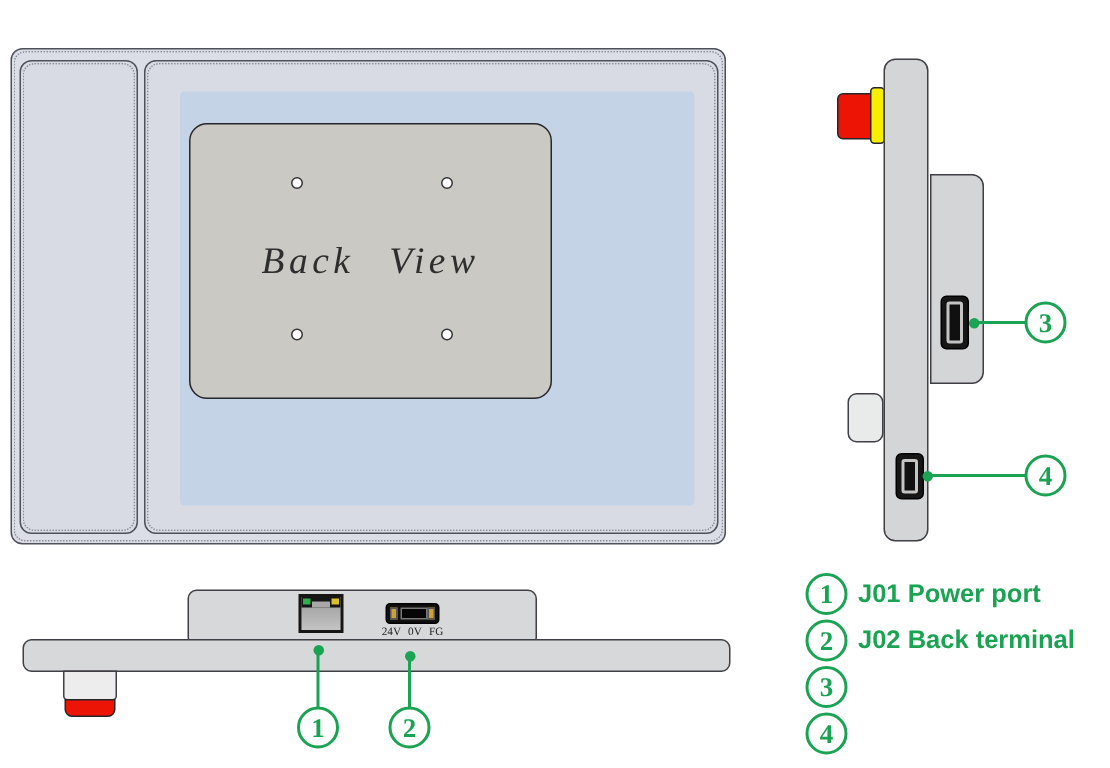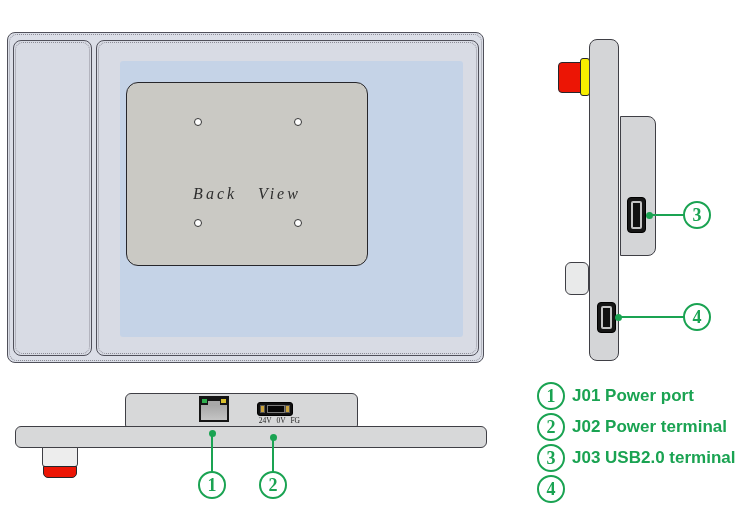--- a/index.html
+++ b/index.html
@@ -16,22 +16,22 @@
   .bv-leftcol{left:13px;top:40px;width:79px;height:316px;background:#d8dbe4;
               border:1px solid #50505a;border-radius:8px;}
   .bv-main{left:96px;top:40px;width:383px;height:316px;background:#d8dbe4;
            border:1px solid #50505a;border-radius:8px;}
   .bv-blue{left:120px;top:61px;width:343px;height:276px;background:#c5d3e7;border-radius:3px;}
   .bv-plate{left:126px;top:82px;width:242px;height:184px;background:#cac9c4;
             border:1px solid #26262b;border-radius:12px;}
   .hole{position:absolute;width:8px;height:8px;border-radius:50%;background:#ffffff;
         border:1px solid #333;box-sizing:border-box;}
   .bv-label{position:absolute;left:0;top:78px;width:100%;text-align:center;
-            font-family:"Liberation Serif",serif;font-style:italic;font-size:16px;
-            color:#2e2e2e;letter-spacing:3px;word-spacing:14px;margin-top:24px;}
+            font-family:"Liberation Serif",serif;font-style:italic;font-size:25px;
+            color:#2e2e2e;letter-spacing:3px;word-spacing:14px;}
 
   
   .btm-body{left:125px;top:393px;width:233px;height:35px;background:#d7d8d9;
             border:1px solid #3f3f45;border-radius:6px 6px 3px 3px;}
   .btm-strip{left:15px;top:426px;width:472px;height:22px;background:#d7d8d9;
              border:1px solid #3f3f45;border-radius:6px;}
   .btm-btn-collar{left:42px;top:447px;width:36px;height:20px;background:#ededed;
                   border:1px solid #3f3f45;border-radius:0 0 3px 3px;}
   .btm-btn-red{left:43px;top:466px;width:34px;height:12px;background:#ec1505;
                border:1px solid #26262b;border-radius:0 0 5px 5px;}
@@ -42,21 +42,21 @@
   .eth-notch{position:absolute;left:7px;top:3px;width:12px;height:4px;background:#a8a8a8;}
   .eth-led-g{position:absolute;left:1px;top:1px;width:5px;height:4px;background:#2fae4e;}
   .eth-led-y{position:absolute;right:1px;top:1px;width:5px;height:4px;background:#d9c02f;}
 
   .pwr{left:257px;top:402px;width:36px;height:14px;background:#101010;
        border:1px solid #000;border-radius:3px;}
   .pwr-pin{position:absolute;top:2px;width:5px;height:8px;background:#c9a23a;
            border:1px solid #555;box-sizing:border-box;}
   .pwr-slot{position:absolute;left:9px;top:2px;width:18px;height:8px;background:#060606;
             border:1px solid #7a7a7a;box-sizing:border-box;}
-  .pwr-label{left:250px;top:416px;width:50px;text-align:right;
+  .pwr-label{left:250px;top:416px;width:50px;text-align:center;
              font-family:"Liberation Serif",serif;font-size:7.5px;color:#1d1d1d;
              word-spacing:3px;white-space:nowrap;}
 
   
   .sv-bar{left:589px;top:39px;width:30px;height:322px;background:#d4d5d7;
           border:1px solid #3f3f45;border-radius:8px;z-index:3;}
   .sv-red{left:558px;top:62px;width:24px;height:31px;background:#ec1505;
           border:1px solid #26262b;border-radius:4px 0 0 4px;z-index:1;}
   .sv-yellow{left:580px;top:58px;width:10px;height:38px;background:#f7ee00;
              border:1px solid #26262b;border-radius:3px;z-index:2;}
@@ -145,23 +145,22 @@
   <div class="abs gdot" style="left:614.5px;top:313.5px;"></div>
   <div class="abs gline" style="left:618px;top:316px;width:66px;height:2px;"></div>
   <div class="abs gcirc" style="left:683px;top:303px;">4</div>
 
   <div class="abs legend-row" style="top:382px;">
     <div class="legend-circ">1</div>
     <div class="legend-label">J01 Power port</div>
   </div>
   <div class="abs legend-row" style="top:413px;">
     <div class="legend-circ">2</div>
-    <div class="legend-label">J02 Power terminal</div>
+    <div class="legend-label">J02 Back terminal</div>
   </div>
   <div class="abs legend-row" style="top:444px;">
     <div class="legend-circ">3</div>
-    <div class="legend-label">J03 USB2.0 terminal</div>
   </div>
   <div class="abs legend-row" style="top:475px;">
     <div class="legend-circ">4</div>
   </div>
 
 </div>
 
 </body></html>

